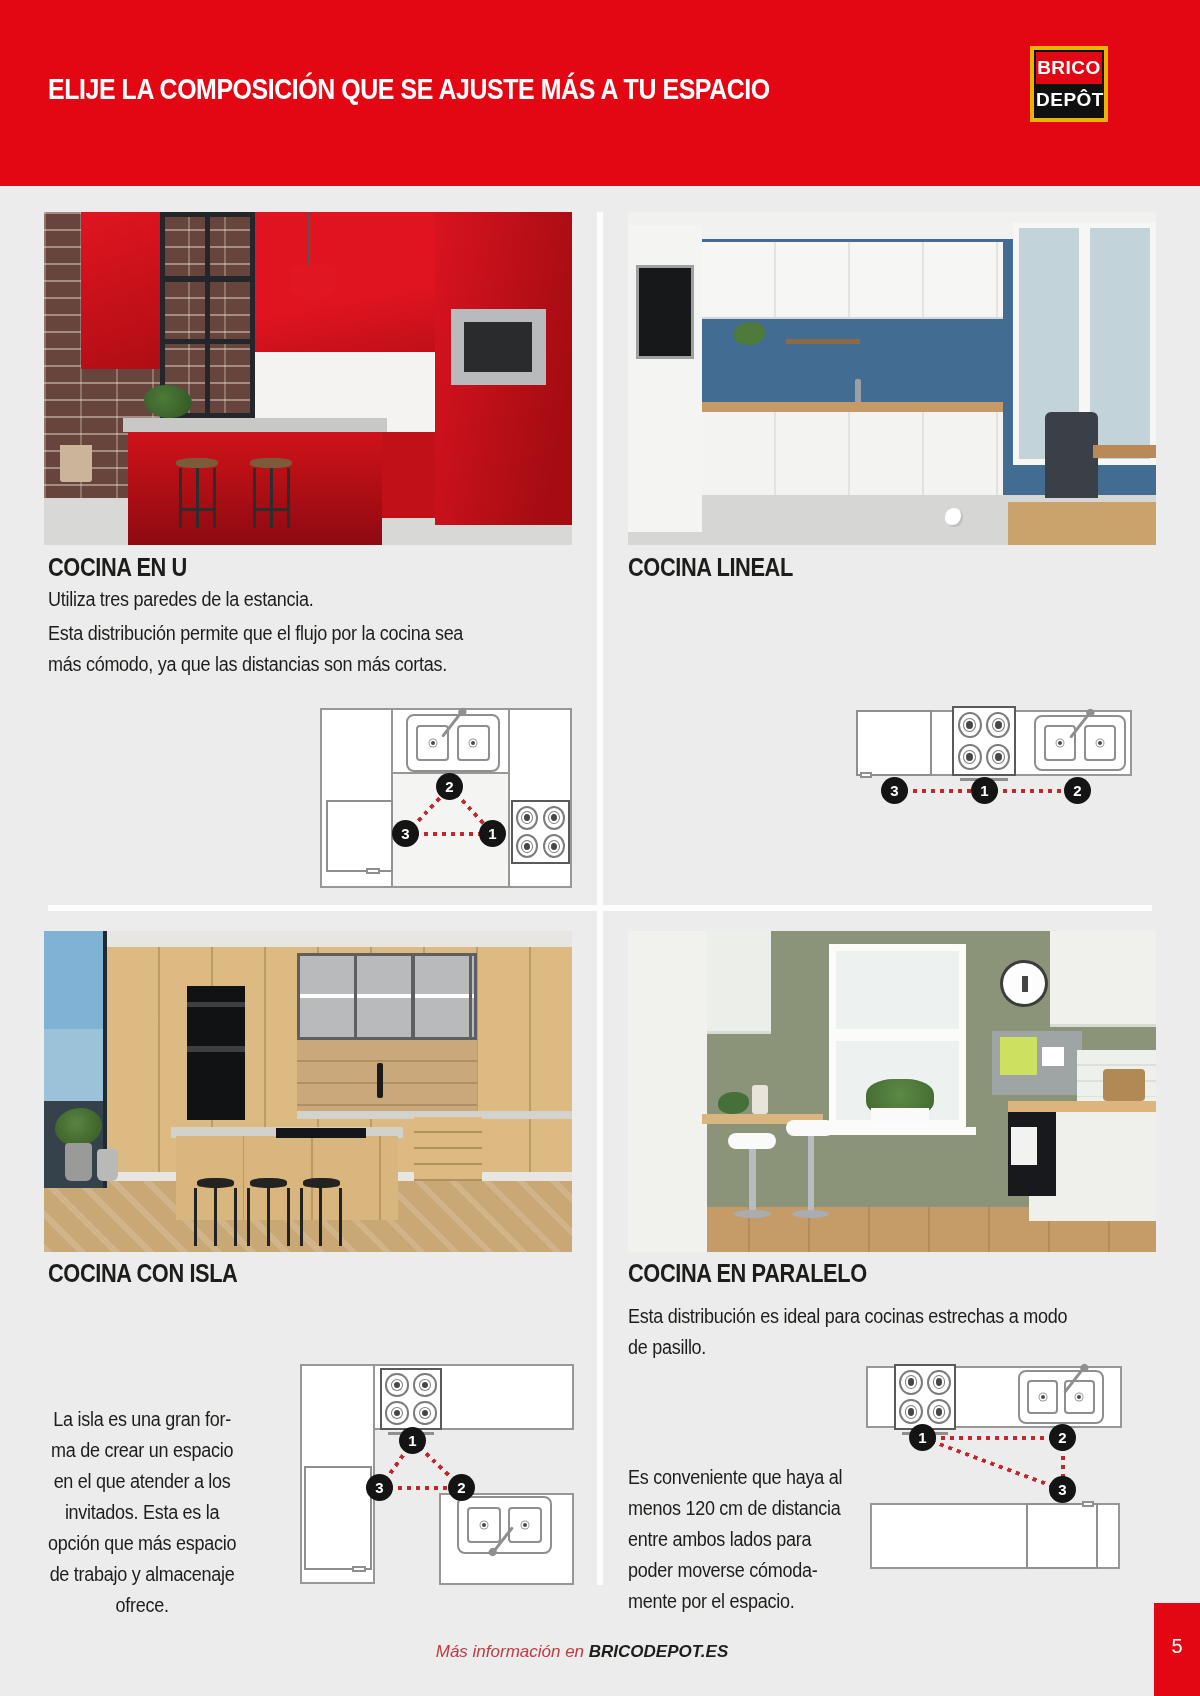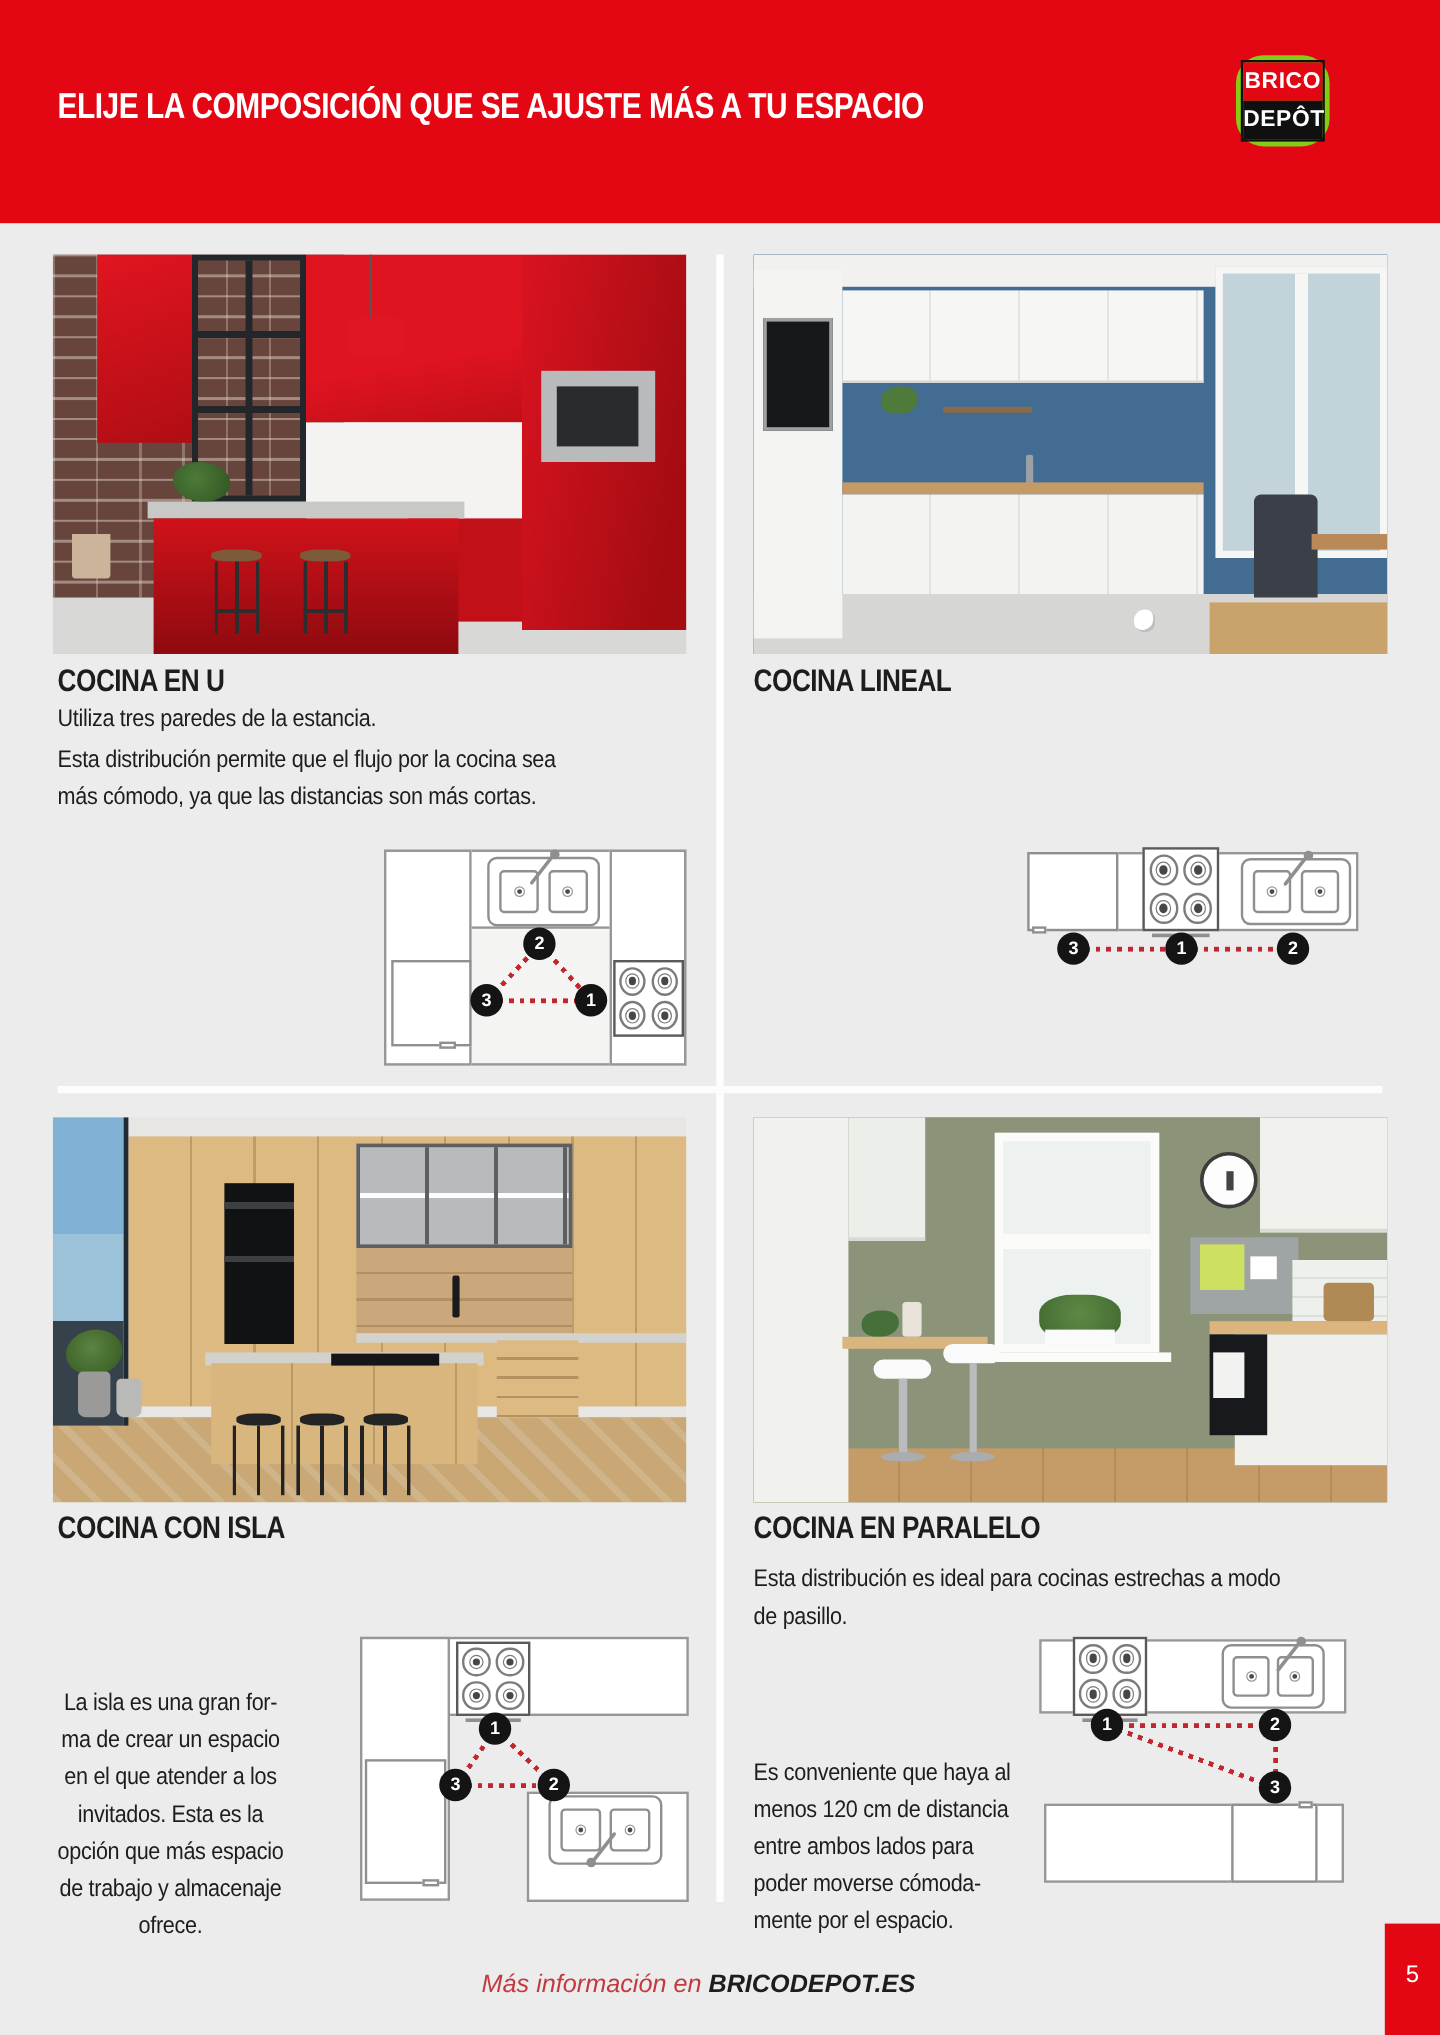--- a/index.html
+++ b/index.html
@@ -4,21 +4,21 @@
 <style>
   html,body{margin:0;padding:0;background:#9e9e9e;}
   .page{position:relative;width:1200px;height:1696px;margin:0 auto;background:#ececec;
         font-family:"Liberation Sans","DejaVu Sans",sans-serif;color:#1d1d1b;overflow:hidden;}
   .abs{position:absolute;}
 
   
   .header{left:0;top:0;width:1200px;height:186px;background:#e30613;}
   .header-title{left:48px;top:72px;font-size:30px;font-weight:700;color:#fff;
     letter-spacing:-.5px;white-space:nowrap;transform:scaleX(.83);transform-origin:0 50%;}
-  .logo{left:1030px;top:46px;width:78px;background:#84cc16;padding:4px;box-sizing:border-box;border-radius:23px;}
+  .logo{left:1030px;top:46px;width:78px;background:#eab308;padding:4px;box-sizing:border-box;}
   .logo-inner{border:2px solid #101010;}
   .logo-top{background:#e30613;color:#fff;text-align:center;font-weight:700;font-size:19px;line-height:32px;letter-spacing:.5px;}
   .logo-bottom{background:#101010;color:#fff;text-align:center;font-weight:700;font-size:19px;line-height:32px;letter-spacing:.5px;}
 
   
   .v-divider{left:597px;top:212px;width:6px;height:1373px;background:#fdfdfd;}
   .h-divider{left:48px;top:905px;width:1104px;height:6px;background:#fdfdfd;}
 
   
   .photo{overflow:hidden;background:#e9e7e4;}
@@ -50,21 +50,21 @@
   .fridge{position:absolute;background:#fff;border:2px solid #8f8f8f;box-sizing:border-box;}
   .handle{position:absolute;background:#fff;border:2px solid #8f8f8f;box-sizing:border-box;}
   .feet{position:absolute;height:3px;background:#8f8f8f;}
   .badge{position:absolute;width:27px;height:27px;border-radius:50%;background:#141414;color:#fff;
     font-size:15px;font-weight:700;display:flex;align-items:center;justify-content:center;z-index:4;}
   .dots-h{position:absolute;height:4px;background:repeating-linear-gradient(90deg,#c1272d 0 4px,transparent 4px 9px);z-index:2;}
   .dots-v{position:absolute;width:4px;background:repeating-linear-gradient(180deg,#c1272d 0 4px,transparent 4px 9px);z-index:2;}
   .rot{transform-origin:0 50%;}
 
   
-  .footer{left:0;top:1642px;width:1164px;text-align:center;font-style:italic;font-size:21px;}
+  .footer{left:0;top:1642px;width:1164px;text-align:center;font-style:italic;font-size:17px;}
   .footer .pre{color:#c23a40;}
   .footer .site{color:#1d1d1b;font-weight:700;}
   .pagenum-box{left:1154px;top:1603px;width:46px;height:93px;background:#e30613;}
   .pagenum{width:100%;text-align:center;margin-top:32px;color:#fff;font-size:20px;}
 </style>
 </head>
 <body>
 
 <div class="page">
 

